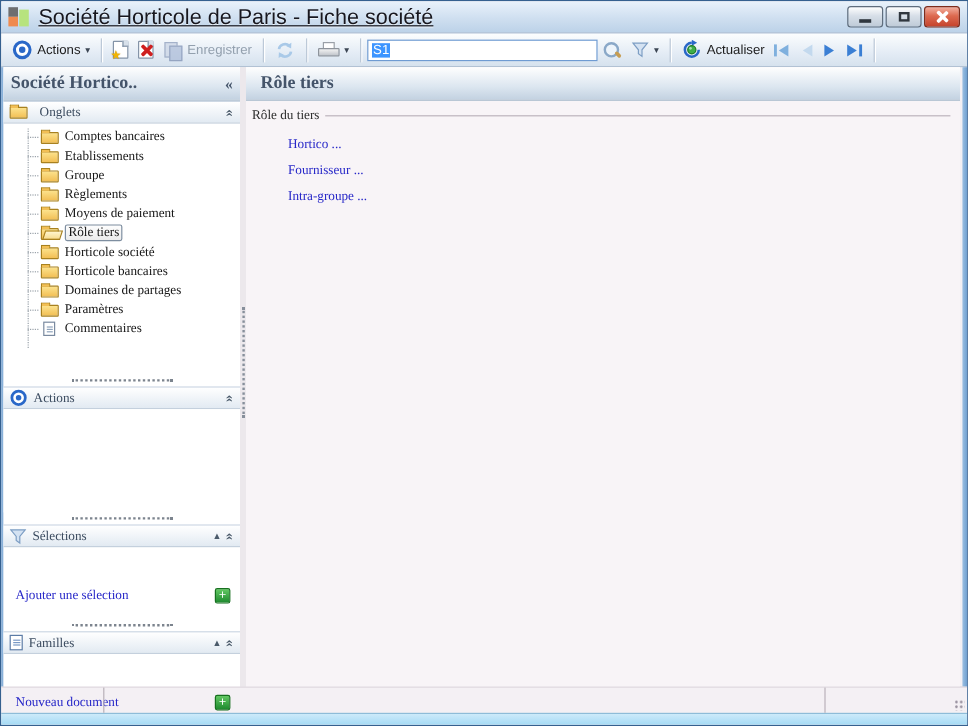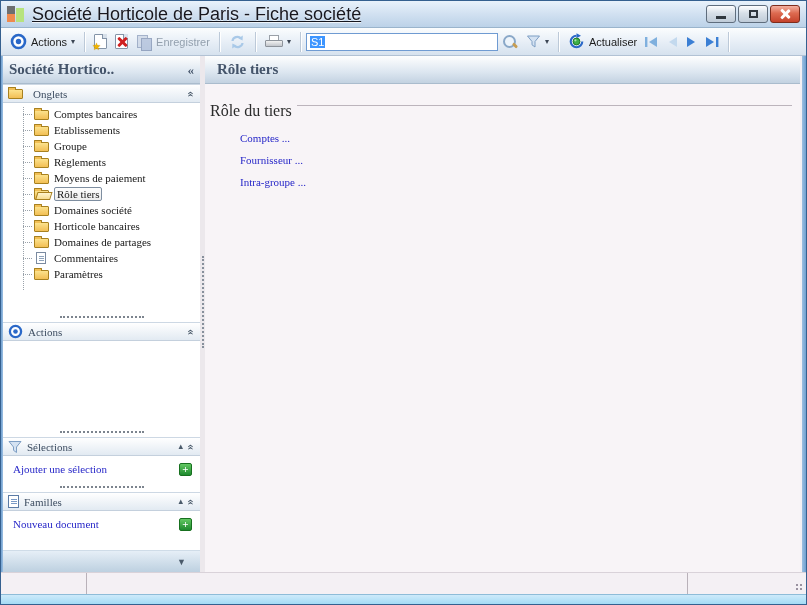--- a/index.html
+++ b/index.html
@@ -84,36 +84,36 @@
   .icon-folder.open::after { content:''; position:absolute; left:0; bottom:-1px; width:13px; height:6px; background:linear-gradient(#fff6d0,#f7dd90); border:1px solid #a8811f; transform:skewX(-18deg); transform-origin:0 100%; }
 
   .icon-note { position:relative; width:10px; height:12px; background:#fff; border:1px solid #7a8aa0; flex:none; margin:0 8px 0 2px; }
   .icon-note::before { content:''; position:absolute; left:2px; top:3px; width:5px; height:1px; background:#8fa3bb; box-shadow:0 2px 0 #8fa3bb,0 4px 0 #8fa3bb; }
   .icon-doc-blue { position:relative; width:11px; height:13px; background:#fff; border:1px solid #5b7ba6; flex:none; }
   .icon-doc-blue::before { content:''; position:absolute; left:2px; top:3px; width:6px; height:1px; background:#7a9ac6; box-shadow:0 2px 0 #7a9ac6,0 4px 0 #7a9ac6; }
 
   .hsplit { height:10px; display:flex; align-items:center; justify-content:center; flex:none; cursor:row-resize; }
   .hsplit::before { content:''; width:84px; border-top:2px dotted #7c848e; }
 
-  .link-row { height:26px; display:flex; align-items:center; padding:0 8px 0 10px; flex:none; }
+  .link-row { height:26px; display:flex; padding:0 8px 0 10px; flex:none;margin-top:34px; }
   .link-text { font-size:11px; color:#2727c8; cursor:pointer; }
   .plus-btn { margin-left:auto; width:13px; height:13px; border-radius:2px; border:1px solid #17701f; background:linear-gradient(180deg,#63c863,#1e8a2e); color:#fff; font-size:11px; font-weight:bold; line-height:11px; text-align:center; cursor:pointer; }
 
   .sb-bottom-bar { margin-top:auto; height:22px; background:linear-gradient(180deg,#e6eff7,#bdd0e0); border-top:1px solid #cfdce8; display:flex; align-items:center; flex:none; cursor:pointer; }
   .sb-bottom-bar .down { margin-left:auto; margin-right:14px; font-size:9px; color:#4a5a6a; }
 
   .vsplit { position:relative; width:5px; background:#ece8ec; flex:none; cursor:col-resize; }
   .vsplit::after { content:''; position:absolute; left:2px; top:200px; height:92px; border-left:2px dotted #878f9b; }
 
   
   .main { width:595px; background:#f8f4f7; display:flex; flex-direction:column; flex:none; }
   .main .big-header { padding-left:12px; }
   .main-content { padding:6px 8px 0 3px; }
   .grouphead { display:flex; align-items:center; }
-  .grouphead .txt { font-size:16px; color:#2b2b2b; margin:12px 5px 0 2px; white-space:nowrap; }
+  .grouphead .txt { font-size:11px; color:#2b2b2b; margin:0 5px 0 2px; white-space:nowrap; }
   .grouphead::after { content:''; flex:1; border-top:1px solid #bcb4bc; margin-top:1px; }
   .role-links { margin:12px 0 0 32px; }
   .role-links .rl { height:22px; font-size:11px; color:#2727c8; cursor:pointer; }
 
   
   .statusbar { height:22px; background:#f4f0f4; border-top:1px solid #d9d2d9; display:flex; }
   .sb-cell { border-right:1px solid #b9b1b9; height:100%; }
   .sb-cell.c1 { width:86px; }
   .sb-cell.c2 { flex:1; }
   .sb-cell.c3 { width:104px; border-right:none; }
@@ -283,37 +283,37 @@
         <div class="tree-row">
             <span class="icon-folder"></span>
             <span class="tree-label">Moyens de paiement</span>
           </div>
         <div class="tree-row selected">
             <span class="icon-folder open"></span>
             <span class="tree-label">Rôle tiers</span>
           </div>
         <div class="tree-row">
             <span class="icon-folder"></span>
-            <span class="tree-label">Domaines société</span>
+            <span class="tree-label">Horticole société</span>
           </div>
         <div class="tree-row">
             <span class="icon-folder"></span>
             <span class="tree-label">Horticole bancaires</span>
           </div>
         <div class="tree-row">
             <span class="icon-folder"></span>
             <span class="tree-label">Domaines de partages</span>
+          </div>
+        <div class="tree-row">
+            <span class="icon-folder"></span>
+            <span class="tree-label">Paramètres</span>
           </div>
         <div class="tree-row">
             <span class="icon-note"></span>
             <span class="tree-label">Commentaires</span>
-          </div>
-        <div class="tree-row">
-            <span class="icon-folder"></span>
-            <span class="tree-label">Paramètres</span>
           </div>
       </div>
 
       <div style="height:14px;flex:none;"></div>
       <div class="hsplit"></div>
 
       <div class="panel-header">
         <span>
           <svg width="15" height="15">
               <circle cx="7.5" cy="7.5" r="5.6" fill="#fff" stroke="#2a68c8" stroke-width="2.3"></circle>
@@ -370,21 +370,21 @@
 
     <div class="main">
       <div class="big-header">
         <span class="bh-text">Rôle tiers</span>
       </div>
       <div class="main-content">
         <div class="grouphead">
           <span class="txt">Rôle du tiers</span>
         </div>
         <div class="role-links">
-          <div class="rl">Comptes ...</div>
+          <div class="rl">Hortico ...</div>
           <div class="rl">Fournisseur ...</div>
           <div class="rl">Intra-groupe ...</div>
         </div>
       </div>
     </div>
 
     <div class="edge-r"></div>
   </div>
 
   <div class="statusbar">

